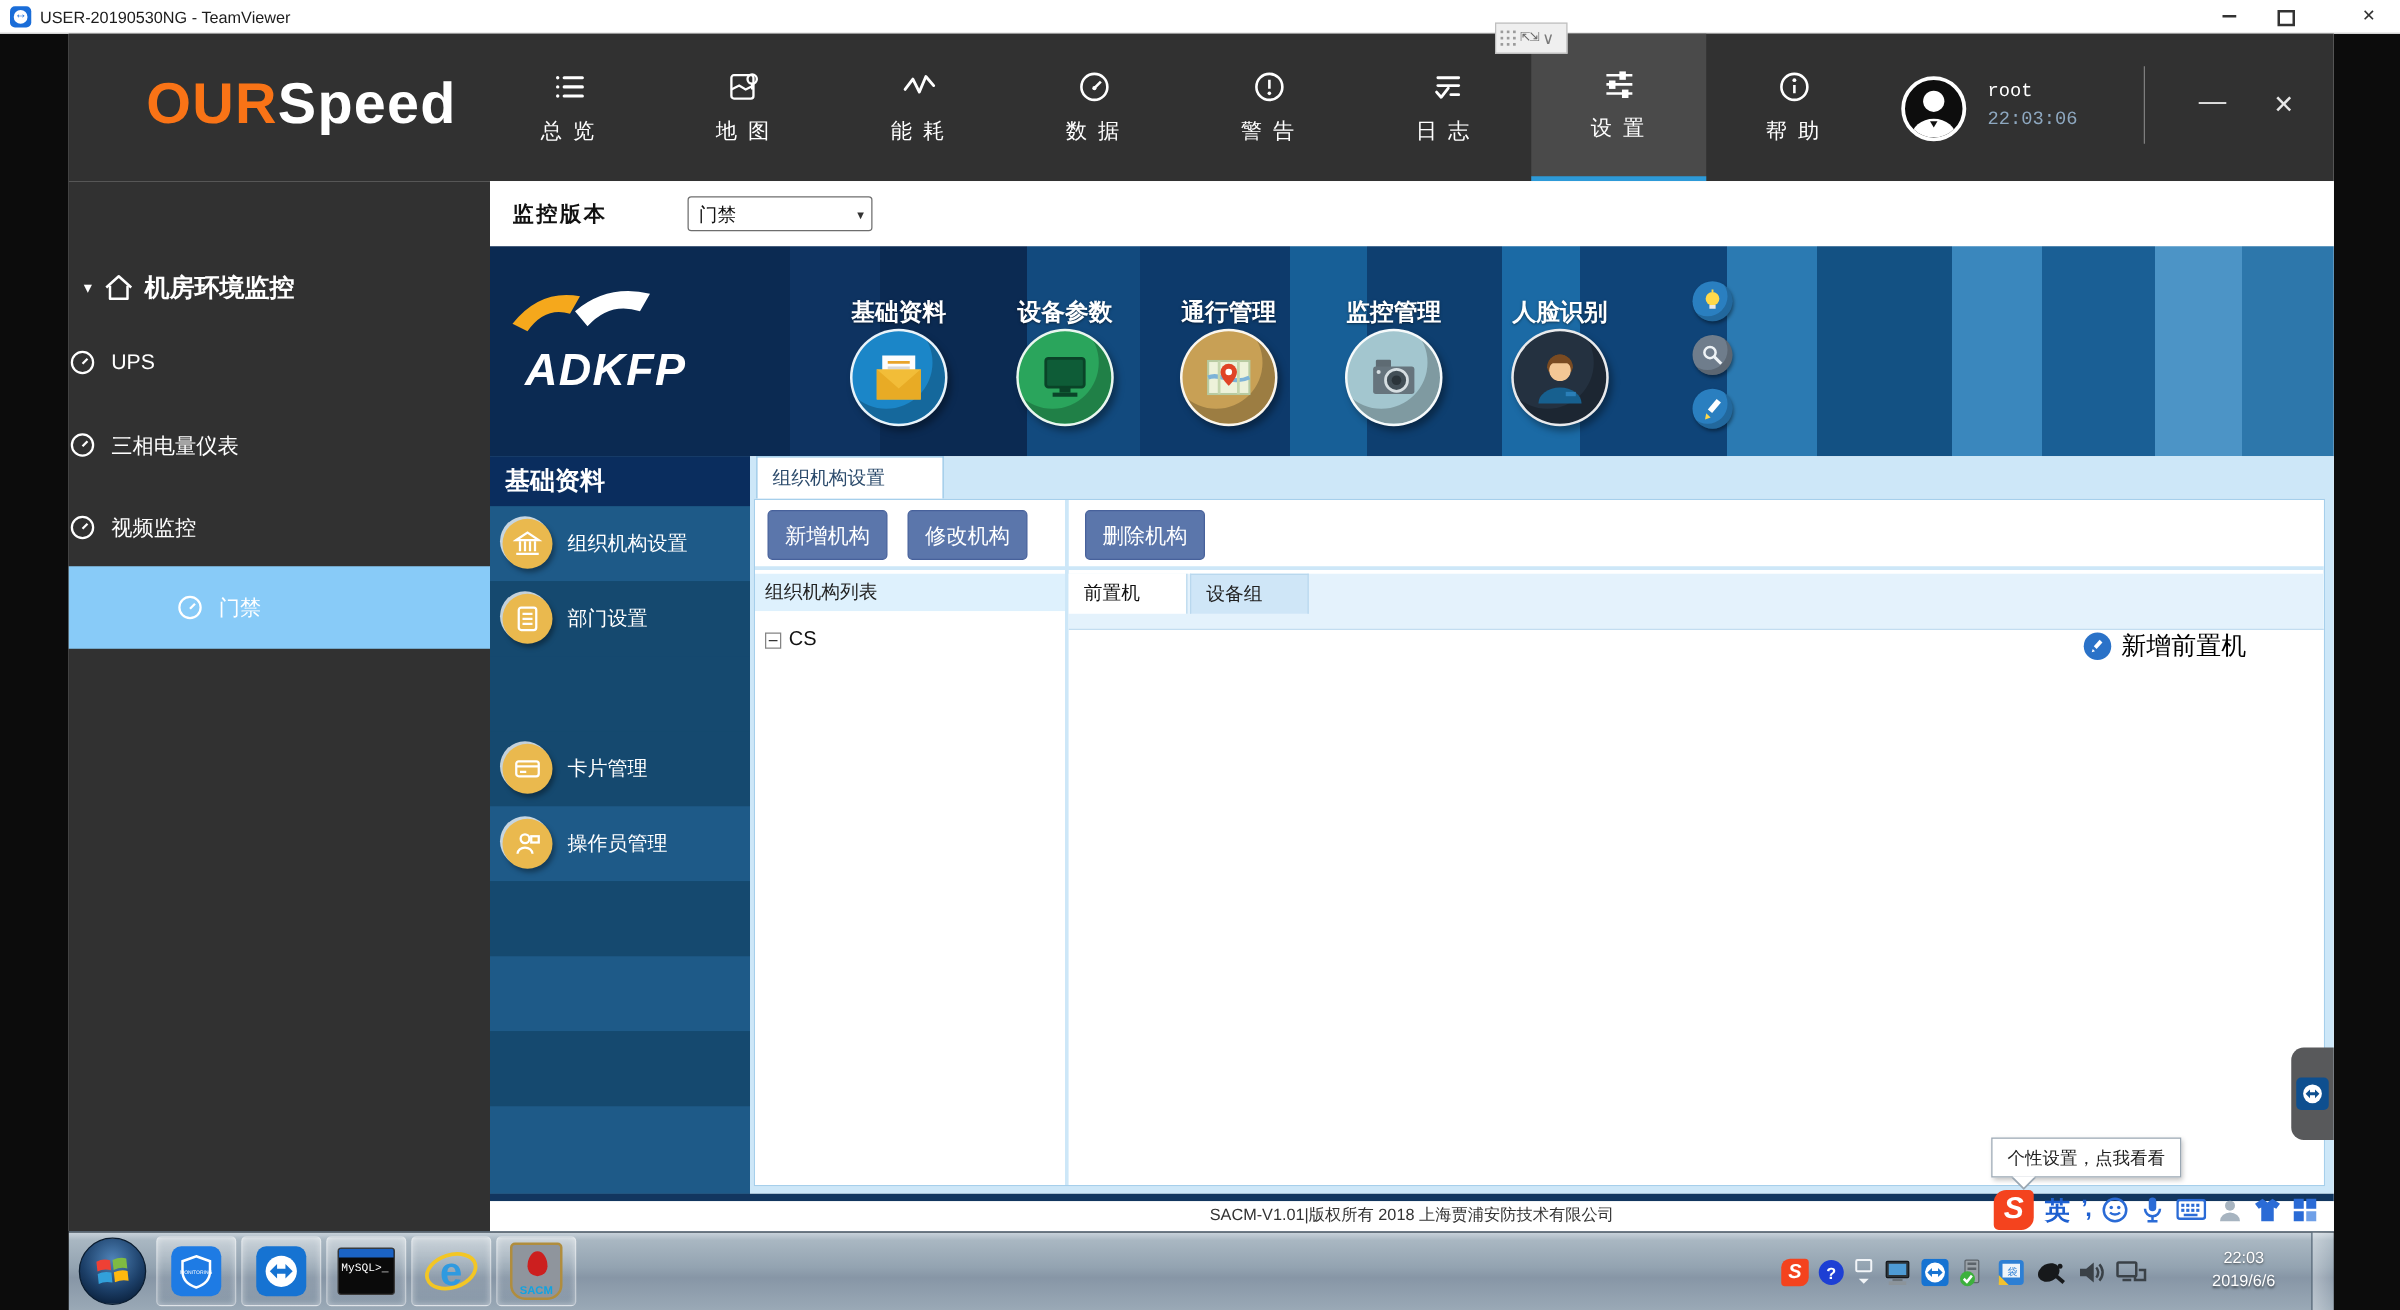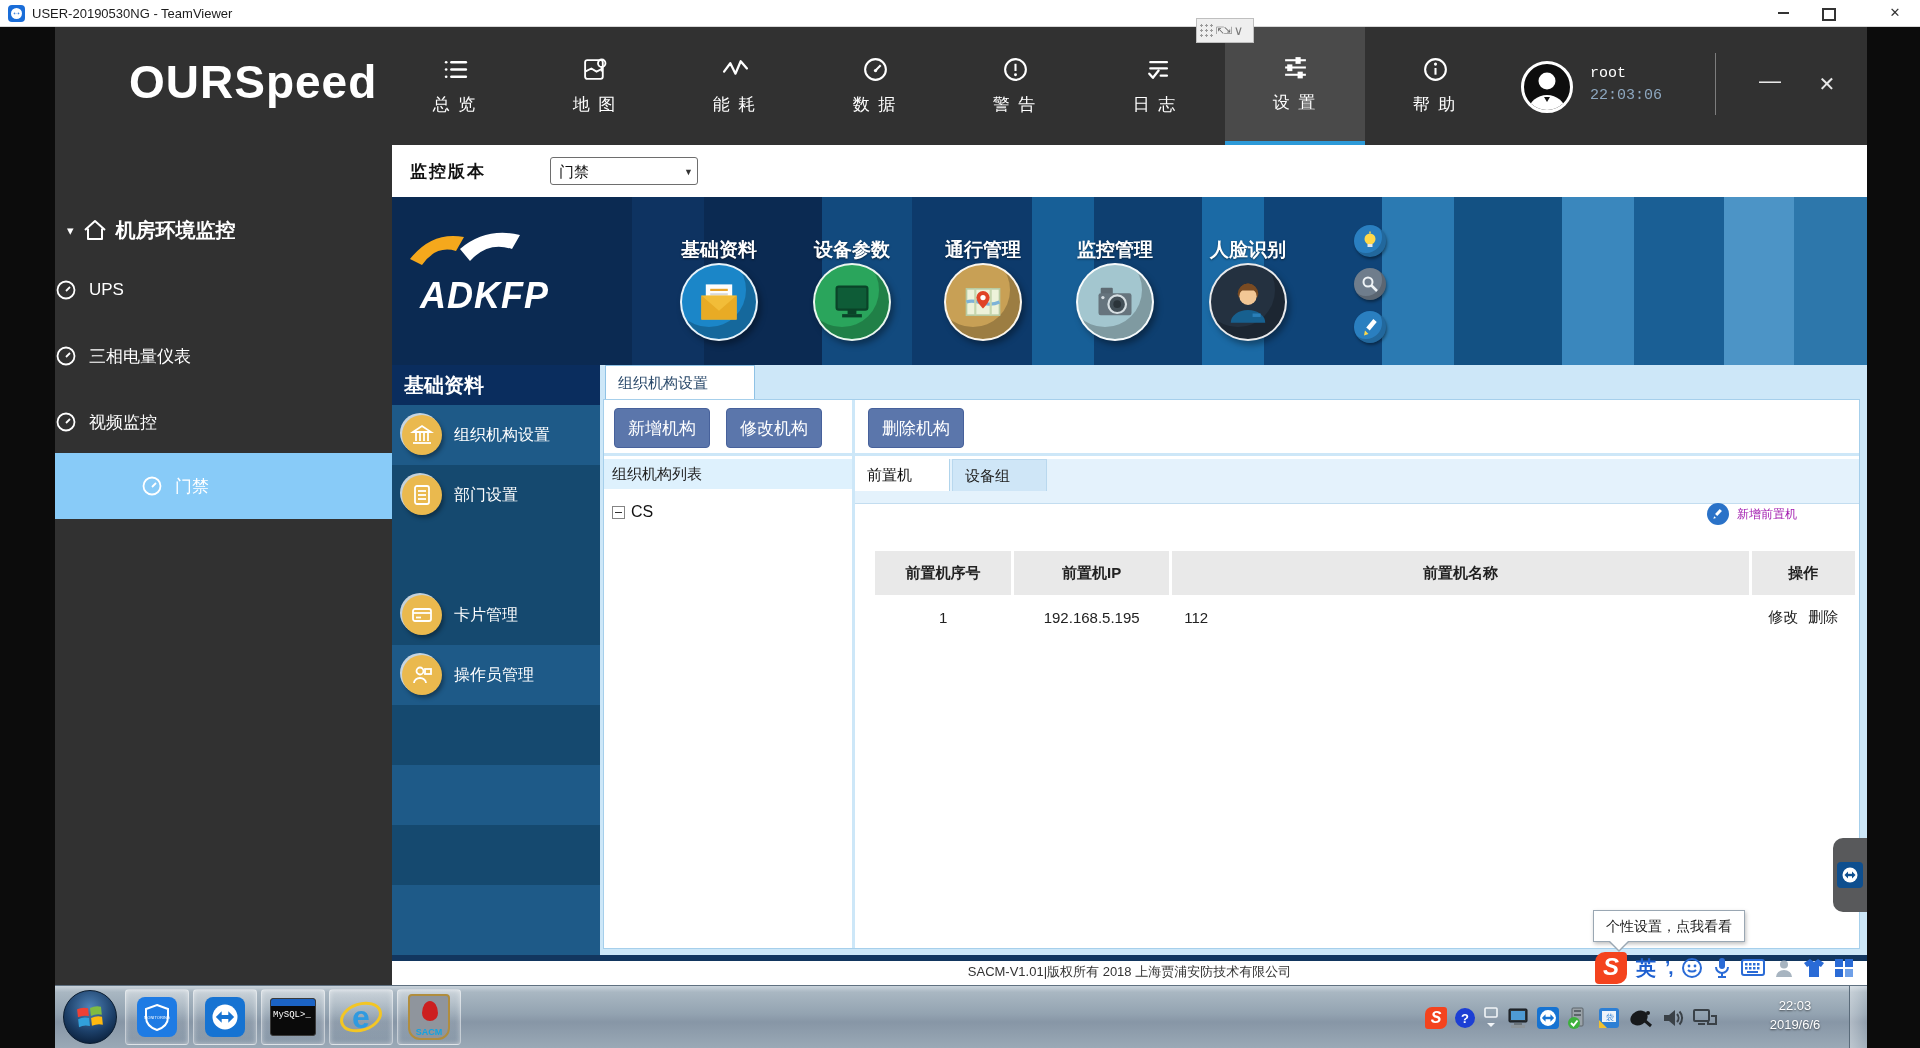--- a/index.html
+++ b/index.html
@@ -26,21 +26,21 @@
   .expand-g { font-size:10px; color:#666; margin-left:2px; letter-spacing:-1px; }
   .chev { font-size:13px; color:#7a7a7a; margin-left:3px; }
 
   
   .remote { position:absolute; left:55px; top:27px; width:1812px; height:1021px; background:#151515; }
 
   
   .app { position:absolute; left:0; top:0; width:1812px; height:958px; background:#ffffff; }
   .app-header { position:absolute; left:0; top:0; width:1812px; height:118px; background:#313131; }
   .logo { position:absolute; left:62px; top:28px; font-size:46px; font-weight:bold; letter-spacing:1px; }
-  .logo .p1 { color:#ffffff;margin-left:12px; } .logo .p2 { color:#ffffff; }
+  .logo .p1 { color:#f97316; } .logo .p2 { color:#ffffff; }
   .nav { position:absolute; left:330px; top:0; height:118px; display:flex; }
   .nav-item { width:140px; height:118px; display:flex; flex-direction:column; align-items:center; justify-content:center; gap:10px; cursor:pointer; }
   .nav-item .lbl { color:#fff; font-size:17px; letter-spacing:2px; }
   .nav-item.active { background:#4a4a4a; border-bottom:4px solid #2d9ad8; }
   .user-avatar { position:absolute; left:1466px; top:34px; width:52px; height:52px; border-radius:50%;
     background:#0d0d0d; border:3px solid #fff; overflow:hidden; }
   .u-name { position:absolute; left:1535px; top:38px; color:#fff; font-size:15px; font-family:"Liberation Mono","DejaVu Sans Mono",monospace; }
   .u-time { position:absolute; left:1535px; top:60px; color:#8ea8c0; font-size:15px; font-family:"Liberation Mono","DejaVu Sans Mono",monospace; }
   .u-div { position:absolute; left:1660px; top:26px; width:1px; height:62px; background:#7d7d7d; }
   .app-min { position:absolute; left:1698px; top:44px; width:34px; height:26px; color:#e8e8e8; font-size:22px; text-align:center; line-height:20px; }
@@ -106,21 +106,21 @@
   .tnode { position:absolute; left:8px; top:14px; display:flex; align-items:center; gap:6px; cursor:pointer; }
   .texp { width:13px; height:13px; border:1px solid #848484; background:#fff; position:relative; }
   .texp::after { content:""; position:absolute; left:2px; top:5px; width:7px; height:1px; background:#333; }
   .tnode .tt { font-size:16px; color:#111; }
   .rpanel { position:absolute; left:251px; top:59px; width:1004px; height:489px; background:#fff; }
   .subtabs { position:absolute; left:0; top:0; width:1004px; height:45px; background:#e4f2fc; border-bottom:1px solid #c3ddf0; }
   .stab { position:absolute; top:0; height:32px; width:95px; font-size:15px; line-height:31px; padding-left:12px; cursor:pointer; }
   .stab.on { left:0; background:#fff; border-right:1px solid #b0d4ec; color:#111; }
   .stab.off { left:97px; background:#cfe6f7; border:1px solid #b9d8ee; border-bottom:none; color:#222; }
   .addlink { position:absolute; right:62px; top:44px; display:flex; align-items:center; gap:8px; cursor:pointer; }
-  .addlink .al { font-size:12px; color:#a21caf; }
+  .addlink .al { font-size:20px; color:#000000; }
   .pcirc { width:22px; height:22px; border-radius:50%; background:#2a72c8; display:flex; align-items:center; justify-content:center; }
   .tbl { position:absolute; left:20px; top:92px; width:980px; }
   .trh { display:flex; height:44px; }
   .trh .c { background:#e9e9e9; font-size:15px; font-weight:bold; color:#222; display:flex; align-items:center; justify-content:center; margin-right:3px; }
   .trd { display:flex; height:44px; }
   .trd .c { font-size:15px; color:#222; display:flex; align-items:center; justify-content:center; margin-right:3px; }
   .c0 { width:137px; } .c1 { width:156px; } .c2 { width:580px; } .c3 { width:104px; margin-right:0 !important; }
   .trd .c2 { justify-content:flex-start; padding-left:12px; }
   .ops { gap:10px; }
 
@@ -531,37 +531,20 @@
               <div class="stab off">设备组</div>
             </div>
             <div class="addlink">
               <span class="pcirc">
                 <svg width="12" height="12" viewBox="0 0 12 12">
                     <rect x="5" y="1" width="3" height="7" fill="#fff" transform="rotate(42 6.5 4.5)"></rect>
                     <path d="M2.2,8.2 L4,10 L1.4,10.7 Z" fill="#fff"></path>
                   </svg>
               </span>
               <span class="al">新增前置机</span>
-            </div>
-            <div class="tbl">
-              <div class="trh">
-                <div class="c c0">前置机序号</div>
-                <div class="c c1">前置机IP</div>
-                <div class="c c2" style="justify-content:center">前置机名称</div>
-                <div class="c c3">操作</div>
-              </div>
-              <div class="trd">
-                <div class="c c0">1</div>
-                <div class="c c1">192.168.5.195</div>
-                <div class="c c2">112</div>
-                <div class="c c3 ops">
-                  <span>修改</span>
-                  <span>删除</span>
-                </div>
-              </div>
             </div>
           </div>
         </div>
       </div>
 
       <div class="f-line"></div>
       <div class="f-strip">SACM-V1.01|版权所有 2018 上海贾浦安防技术有限公司</div>
     </div>
   </div>
 

